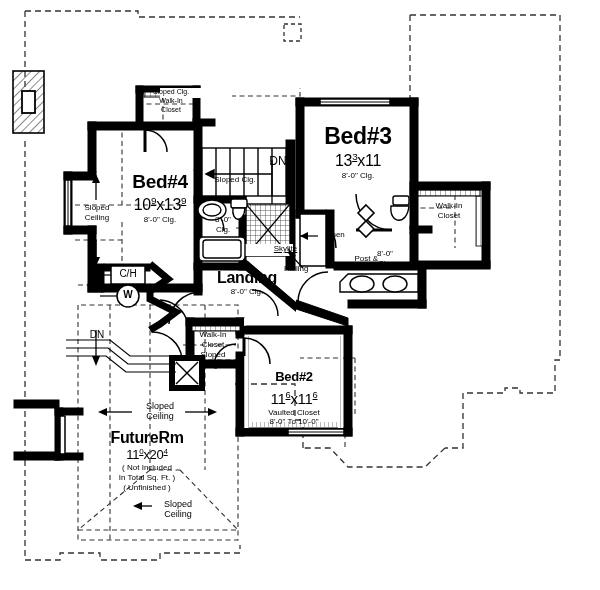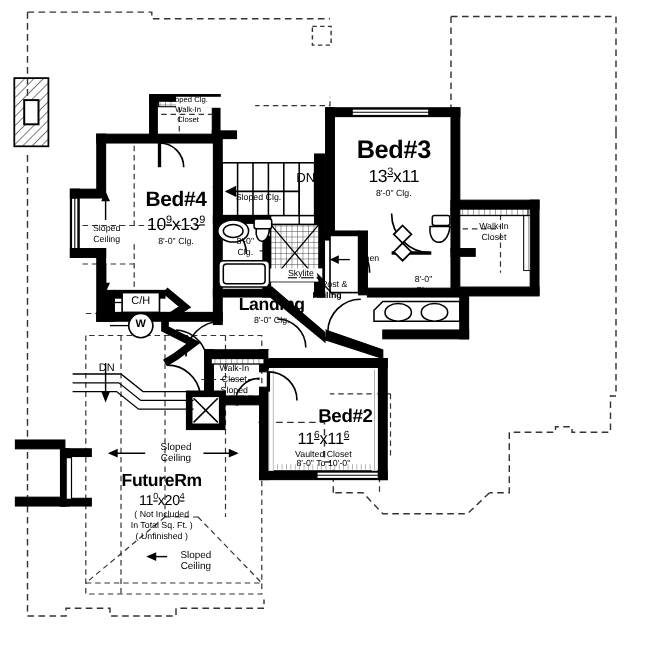--- a/index.html
+++ b/index.html
@@ -337,26 +337,26 @@
 <div class="lbl tiny" style="left:110px;top:216px;width:100px;font-size:8px;">8'-0" Clg.</div>
 <div class="lbl tiny" style="left:72px;top:204px;width:50px;font-size:8px;">Sloped</div>
 <div class="lbl tiny" style="left:72px;top:214px;width:50px;font-size:8px;">Ceiling</div>
 
 <div class="lbl tiny" style="left:200px;top:176px;width:70px;font-size:8px;">Sloped Clg.</div>
 <div class="lbl" style="left:260px;top:155px;width:36px;font-size:12px;">DN</div>
 
 <div class="lbl tiny" style="left:204px;top:216px;width:38px;font-size:8px;">8'-0"</div>
 <div class="lbl tiny" style="left:204px;top:226px;width:38px;font-size:8px;">Clg.</div>
 
-<div class="lbl tiny" style="left:244px;top:245px;width:59px;font-size:8px;text-decoration:underline;">Skylite</div>
+<div class="lbl tiny" style="left:256px;top:245px;width:59px;font-size:8px;text-decoration:underline;">Skylite</div>
 
 <div class="lbl tiny" style="left:317px;top:231px;width:36px;font-size:8px;text-align:center;">Linen</div>
 
-<div class="lbl tiny" style="left:280px;top:255px;width:48px;font-size:8px;text-align:center;">Post &amp;</div>
-<div class="lbl tiny" style="left:284px;top:265px;width:48px;font-size:8px;text-align:left;font-weight:bold;">Railing</div>
+<div class="lbl tiny" style="left:296px;top:255px;width:48px;font-size:8px;text-align:right;padding-left:34px;">Post &amp;</div>
+<div class="lbl tiny" style="left:284px;top:265px;width:48px;font-size:8px;text-align:left;">Railing</div>
 
 <div class="lbl room-name" style="left:312px;top:125px;width:92px;font-size:23px;">Bed#3</div>
 <div class="lbl dim" style="left:312px;top:152px;width:92px;font-size:16px;"><span>13</span><span class="sup">3</span><span>x</span><span>11</span></div>
 <div class="lbl tiny" style="left:312px;top:172px;width:92px;font-size:8px;">8'-0" Clg.</div>
 
 <div class="lbl tiny" style="left:418px;top:202px;width:62px;font-size:8px;">Walk-In</div>
 <div class="lbl tiny" style="left:418px;top:212px;width:62px;font-size:8px;">Closet</div>
 
 <div class="lbl tiny" style="left:366px;top:250px;width:38px;font-size:8px;">8'-0"</div>
 <div class="lbl tiny" style="left:366px;top:260px;width:38px;font-size:8px;">Clg.</div>
@@ -365,21 +365,21 @@
 <div class="lbl tiny" style="left:194px;top:288px;width:106px;font-size:8px;">8'-0" Clg.</div>
 
 <div class="lbl" style="left:113px;top:269px;width:30px;font-size:10px;">C/H</div>
 <div class="lbl" style="left:120px;top:290px;width:16px;font-size:10px;font-weight:bold;">W</div>
 
 <div class="lbl tiny" style="left:186px;top:331px;width:54px;font-size:8px;">Walk-In</div>
 <div class="lbl tiny" style="left:186px;top:341px;width:54px;font-size:8px;">Closet</div>
 <div class="lbl tiny" style="left:186px;top:351px;width:54px;font-size:8px;">Sloped</div>
 <div class="lbl tiny" style="left:186px;top:361px;width:54px;font-size:8px;">Clg.</div>
 
-<div class="lbl room-name" style="left:248px;top:370px;width:92px;font-size:17px;padding-left:20px;">Bed#2</div>
+<div class="lbl room-name" style="left:248px;top:370px;width:92px;font-size:13px;">Bed#2</div>
 <div class="lbl dim" style="left:248px;top:391px;width:92px;font-size:15px;"><span>11</span><span class="sup">6</span><span>x</span><span>11</span><span class="sup">6</span></div>
 <div class="lbl tiny" style="left:248px;top:409px;width:92px;font-size:8px;">Vaulted Closet</div>
 <div class="lbl tiny" style="left:248px;top:418px;width:92px;font-size:8px;">8'-0" To 10'-0"</div>
 
 <div class="lbl" style="left:84px;top:330px;width:26px;font-size:10px;">DN</div>
 <div class="lbl tiny" style="left:134px;top:402px;width:52px;font-size:9px;">Sloped</div>
 <div class="lbl tiny" style="left:134px;top:412px;width:52px;font-size:9px;">Ceiling</div>
 <div class="lbl room-name" style="left:88px;top:430px;width:118px;font-size:16px;">FutureRm</div>
 <div class="lbl dim" style="left:88px;top:448px;width:118px;font-size:13px;"><span>11</span><span class="sup">0</span><span>x</span><span>20</span><span class="sup">4</span></div>
 <div class="lbl tiny" style="left:88px;top:464px;width:118px;font-size:8px;">( Not Included</div>

